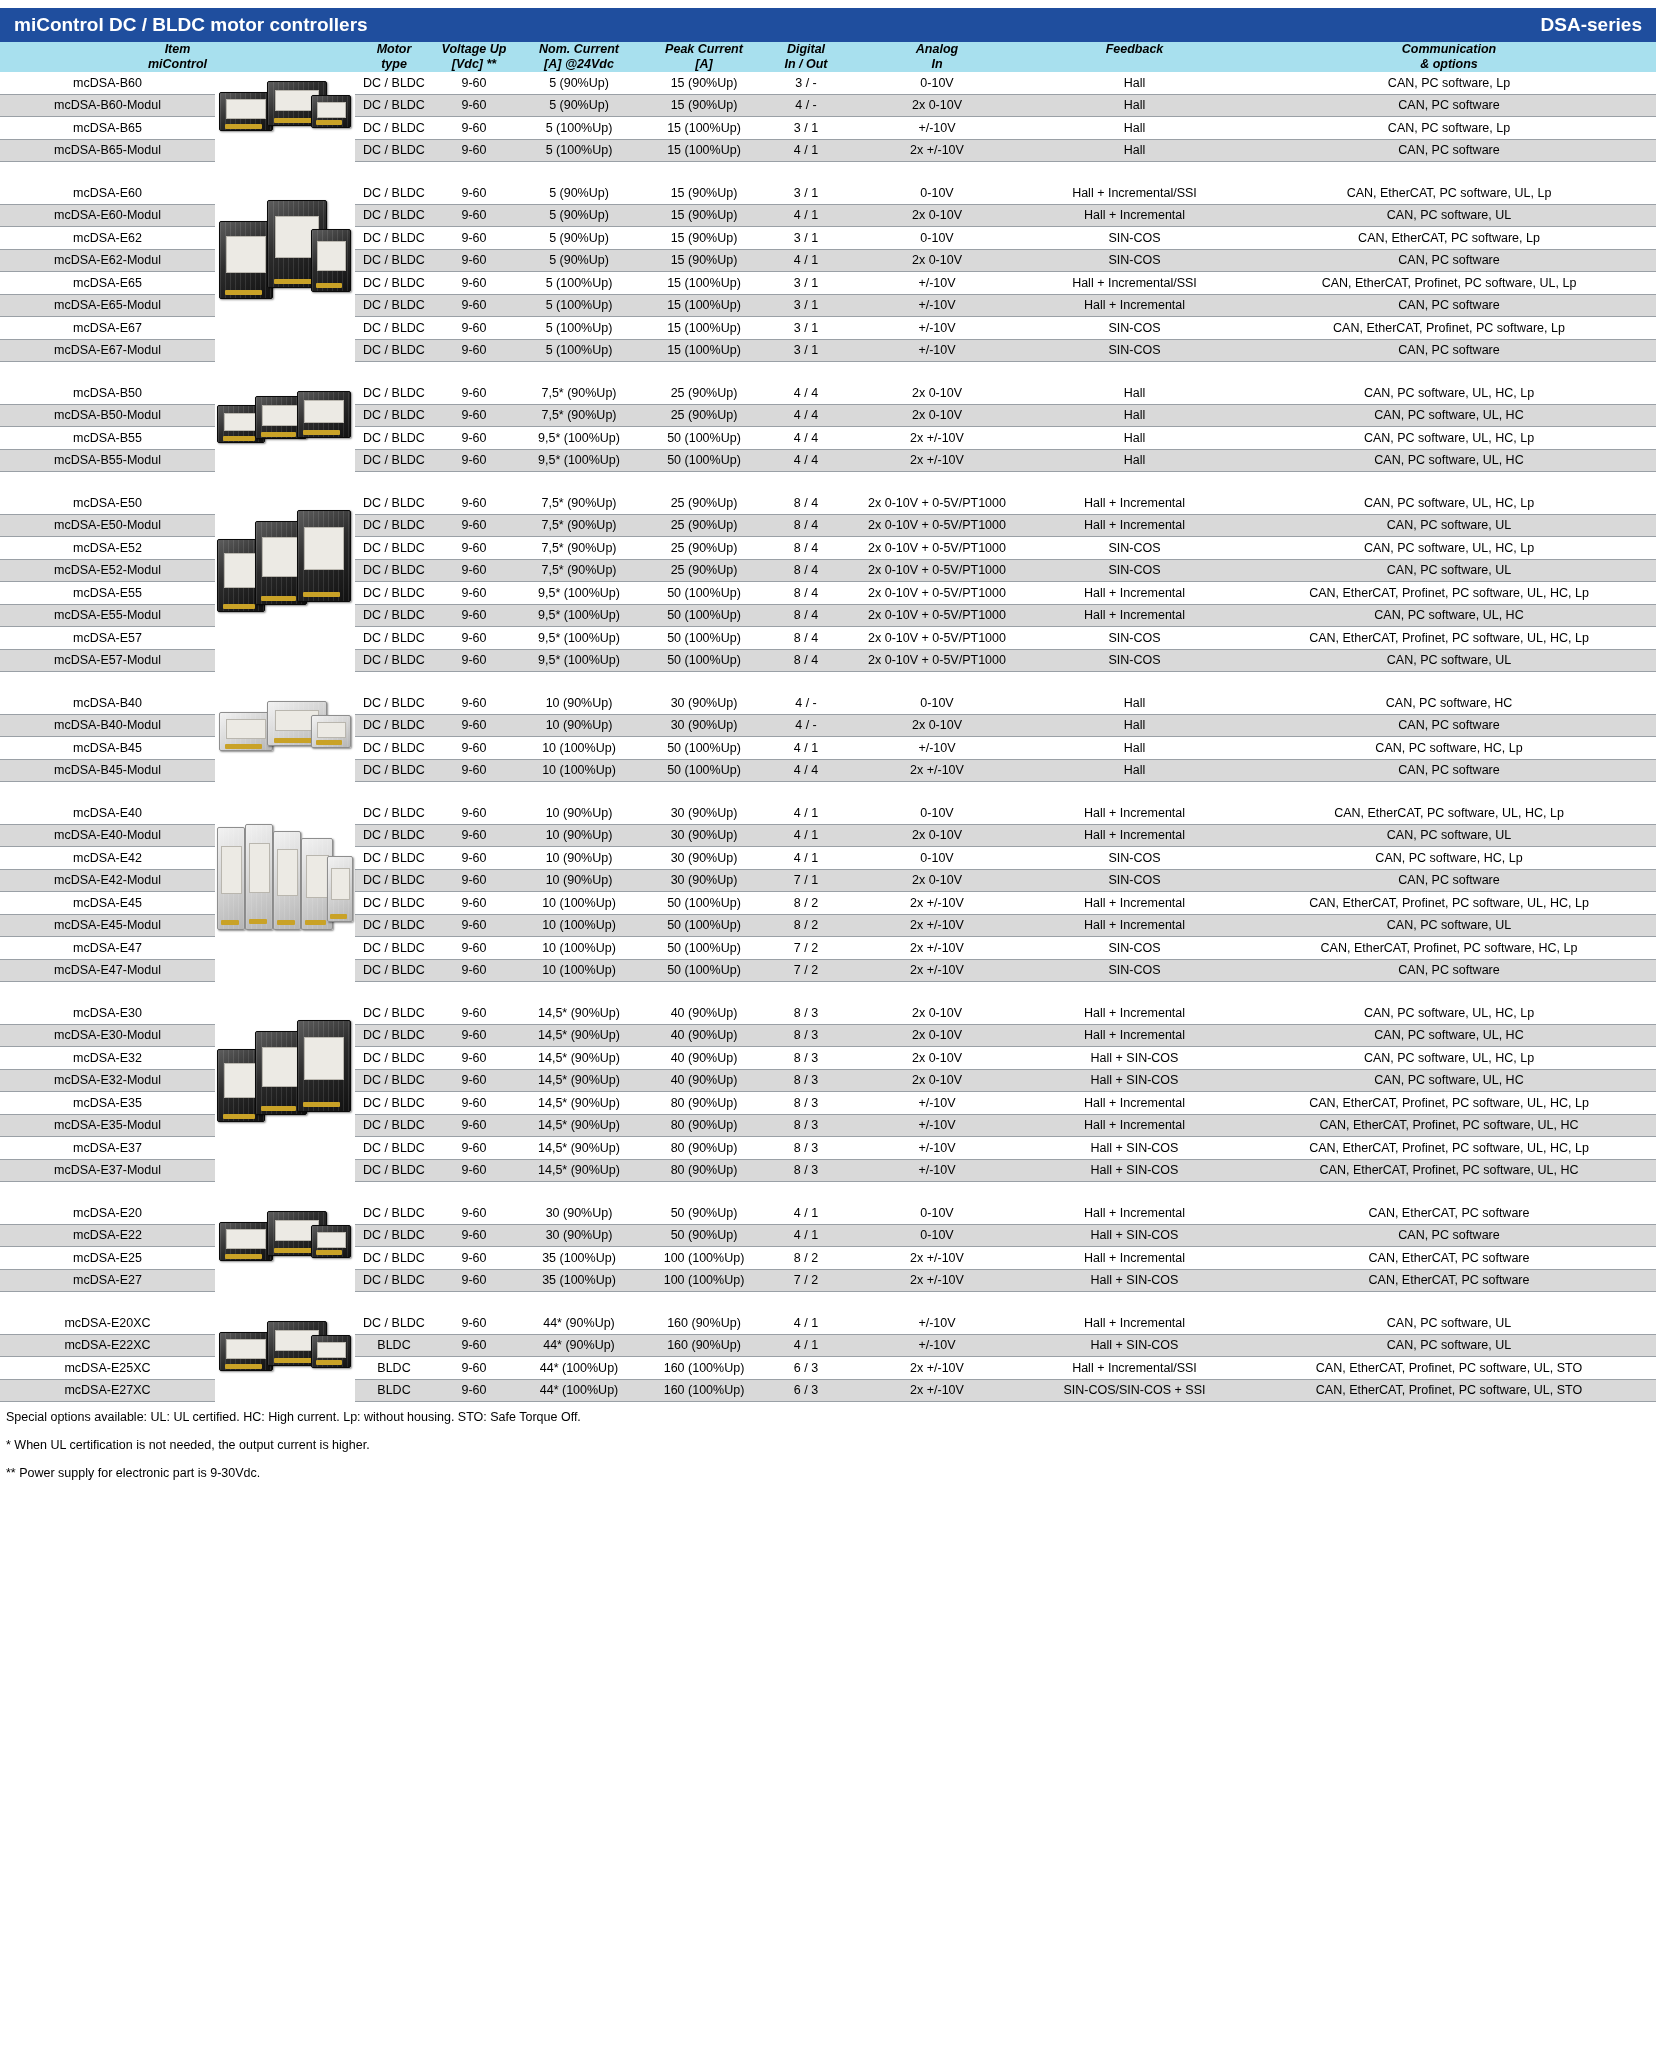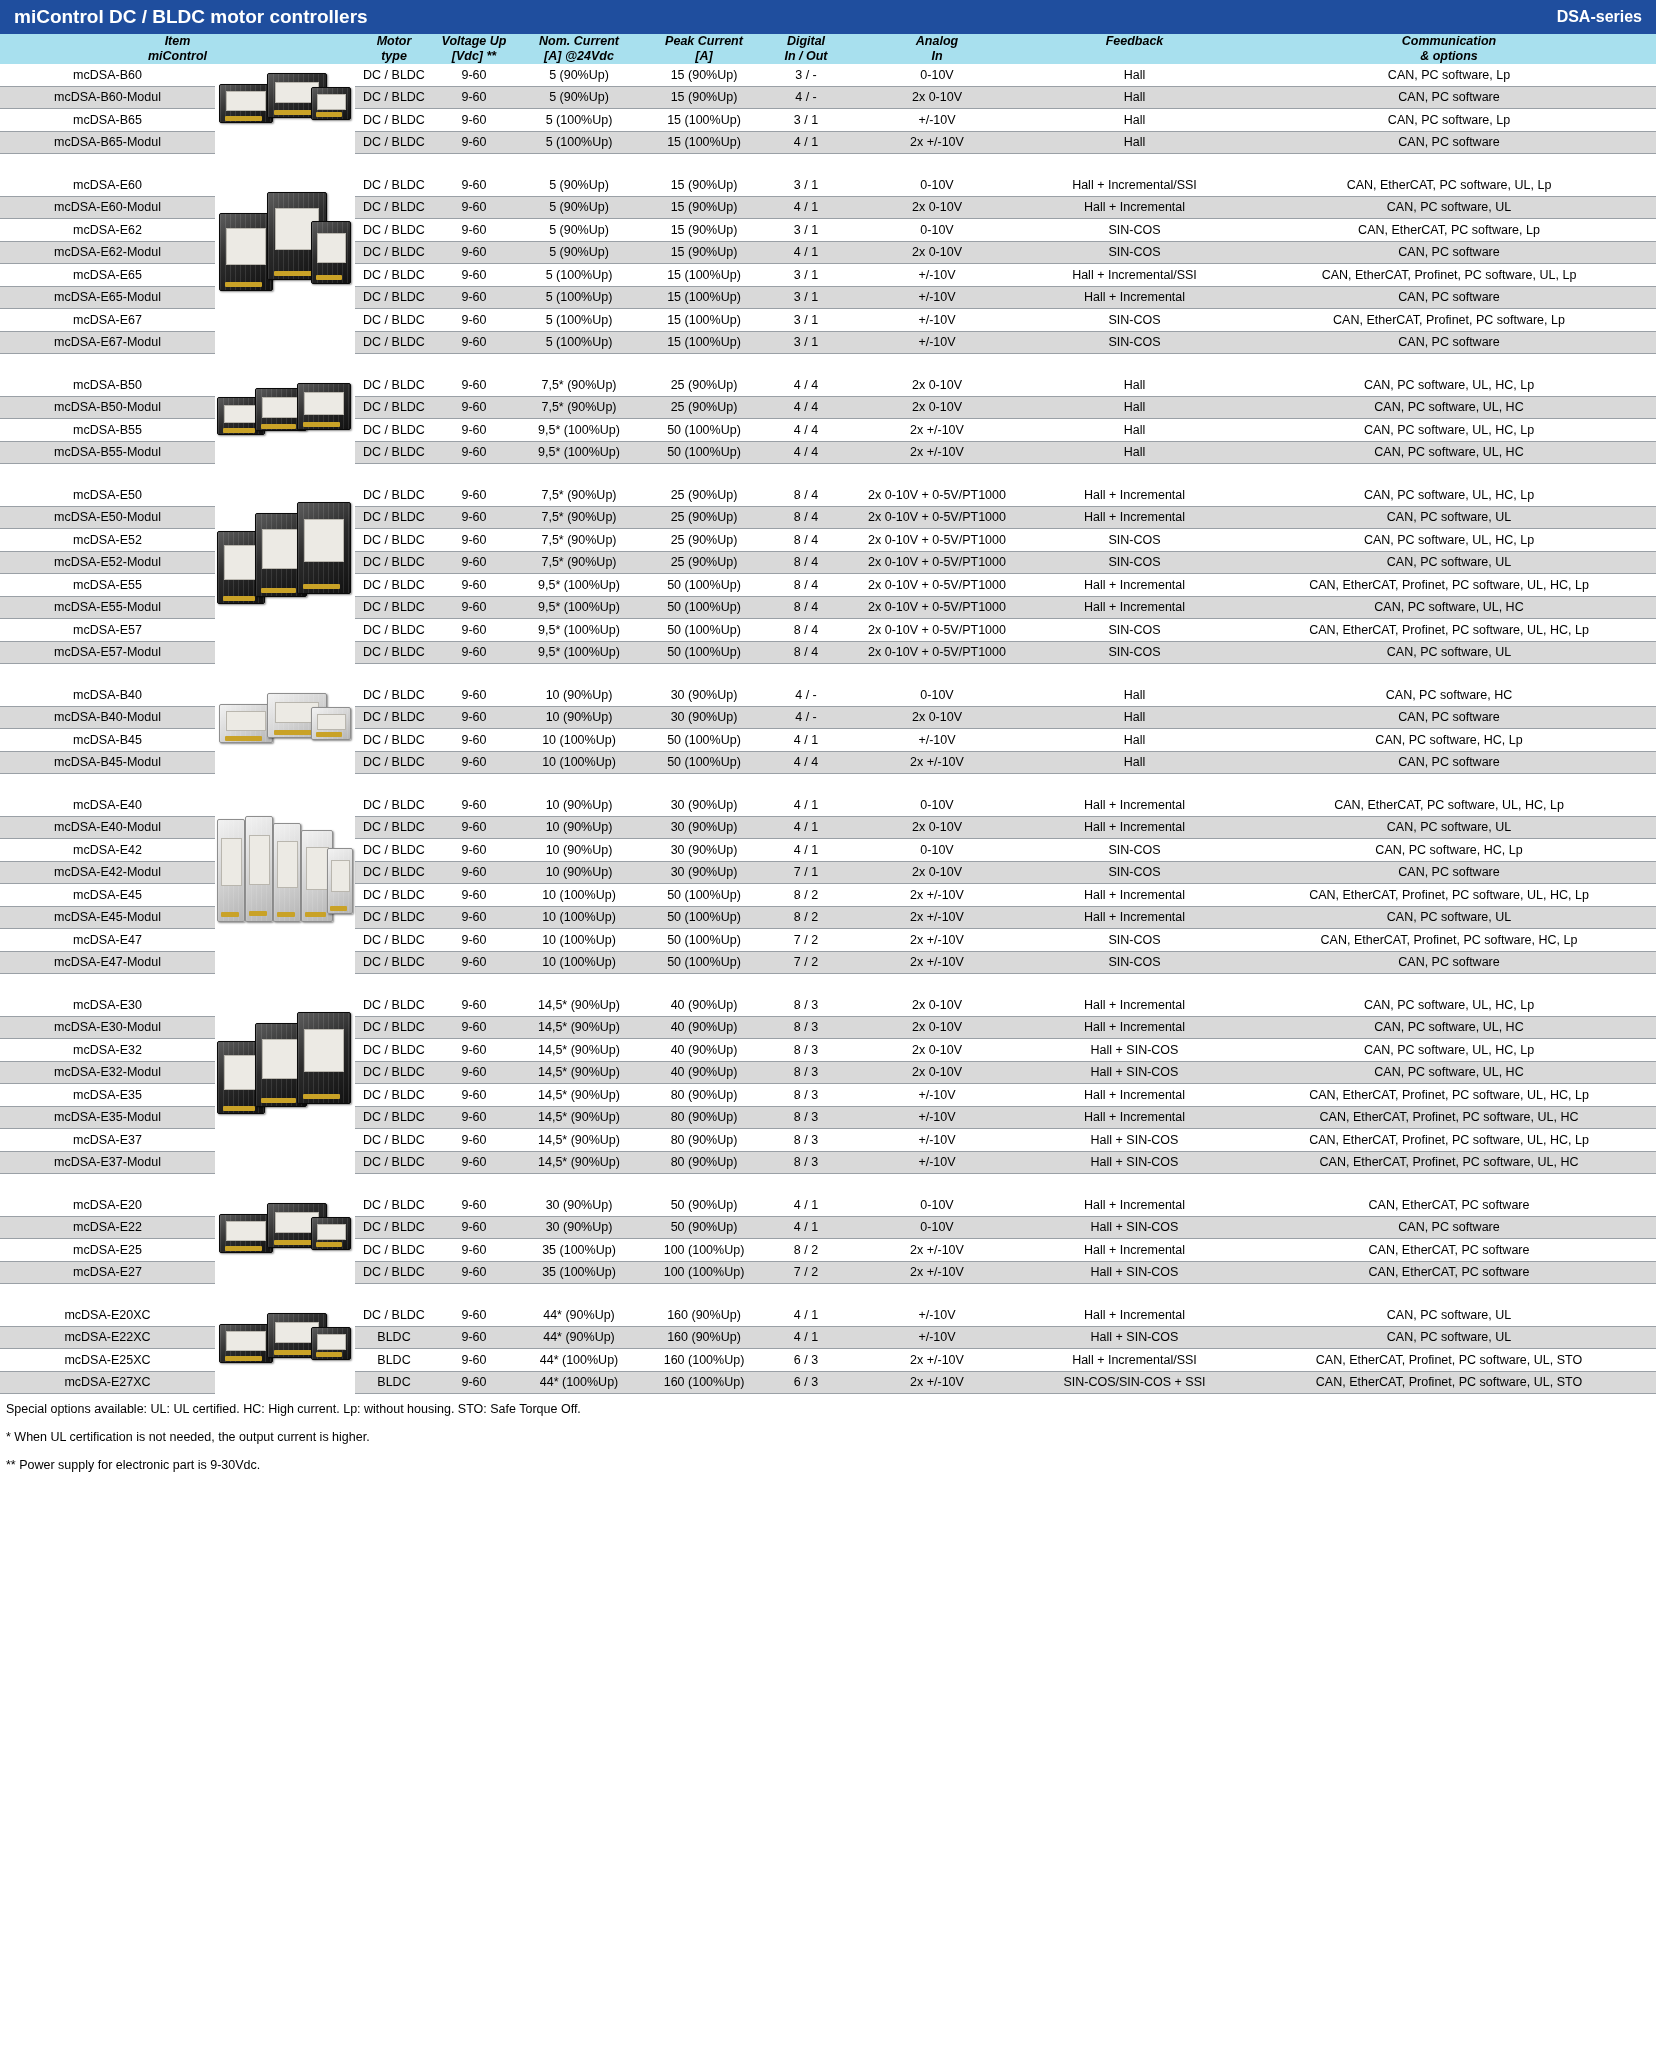--- a/index.html
+++ b/index.html
@@ -9,38 +9,39 @@
   }
   body {
     width: 1656px;
     font-family: "Liberation Sans", sans-serif;
     color: #000;
     -webkit-font-smoothing: antialiased;
   }
   .sheet {
     width: 1656px;
     position: relative;
+    margin-top: 8px;
   }
   
   .titlebar {
     background: #1f4e9e;
     color: #ffffff;
     height: 34px;
     display: flex;
     align-items: center;
     justify-content: space-between;
     padding: 0 14px;
     box-sizing: border-box;
   }
   .titlebar .left {
     font-size: 19px;
     font-weight: bold;
   }
   .titlebar .right {
-    font-size: 16px;
+    font-size: 19px;
     font-weight: bold;
   }
   
   table.spec {
     border-collapse: collapse;
     width: 1656px;
     table-layout: fixed;
   }
   table.spec td, table.spec th {
     padding: 0;

